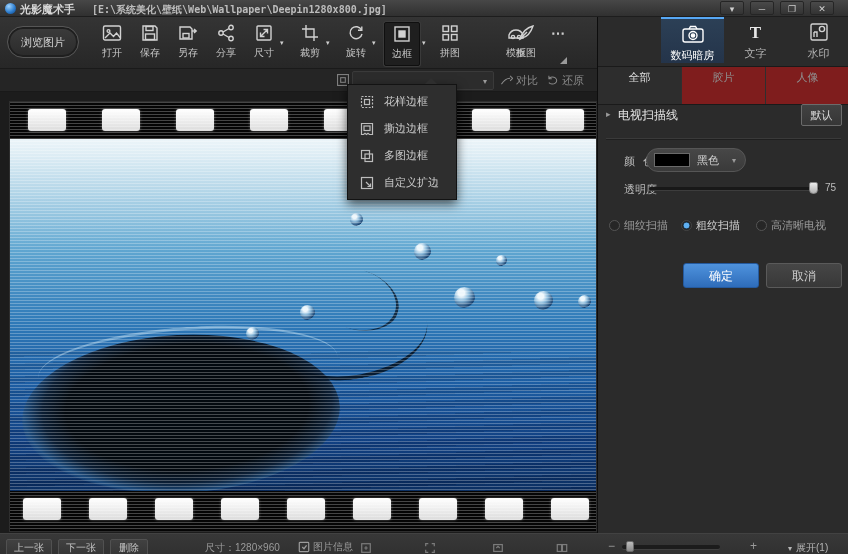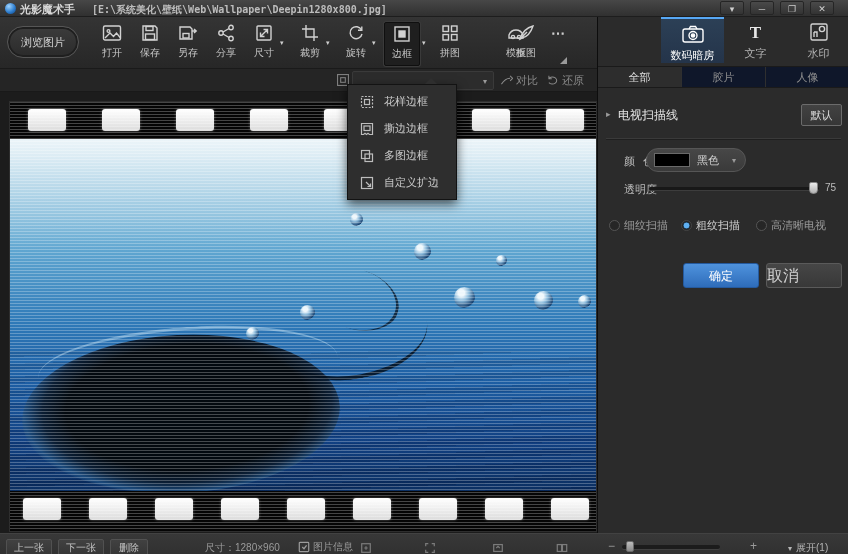--- a/index.html
+++ b/index.html
@@ -83,21 +83,21 @@
   #rightpanel { position:absolute; left:597px; top:17px; width:251px; height:516px;
     background:#2b2b2b; border-left:1px solid #0d0d0d; }
   .rtab { position:absolute; top:0; width:63px; height:46px; text-align:center; }
   .rtab .rticon { height:26px; padding-top:4px; display:flex; align-items:flex-end; justify-content:center; }
   .rtab .rtlabel { font-size:11px; color:#b5b5b5; margin-top:3px; }
   .rtab.selected { background:linear-gradient(#2c4056,#24344a); border-top:2px solid #57a8f5; }
   .rtab.selected .rtlabel { color:#ffffff; }
   #rtab-0{left:0;} #rtab-1{left:63px;} #rtab-2{left:126px;} #rtab-3{left:189px;}
   .tglyph { font-size:17px; font-weight:bold; color:#e8e8e8; font-family:"Liberation Serif", serif; }
 
-  #subtabs { position:absolute; left:0; top:49px; width:251px; height:22px; background:#0f172a;
+  #subtabs { position:absolute; left:0; top:49px; width:251px; height:39px; background:#7f1d1d;
     border-top:1px solid #1a1a1a; border-bottom:1px solid #1a1a1a; display:flex; }
   .subtab { flex:1; text-align:center; line-height:21px; font-size:11px; color:#8f8f8f;
     border-right:1px solid #2f2f2f; }
   .subtab:last-child { border-right:none; }
   .subtab.selected { background:#2d2d2d; color:#dedede; }
 
   #sect-header { position:absolute; left:0; top:87px; width:251px; height:24px; }
   #sect-arrow { position:absolute; left:8px; top:5px; font-size:9px; color:#9a9a9a; }
   #sect-title { position:absolute; left:20px; top:3px; font-size:12px; color:#e6e6e6; }
   #default-btn { position:absolute; left:203px; top:0px; width:41px; height:22px;
@@ -130,21 +130,21 @@
     border:1px solid #555; vertical-align:-2px; margin-right:4px; }
   .radio-group.selected .rdot { background:radial-gradient(circle, #5fb0f2 0 42%, #1c3a55 50%, #262626 60%); border-color:#444; }
   .rlabel { font-size:11px; color:#9a9a9a; }
   .radio-group.selected .rlabel { color:#d2d2d2; }
 
   #confirm-btn { position:absolute; left:85px; top:246px; width:76px; height:25px;
     background:linear-gradient(#4f93dd,#2e6cba); border:1px solid #255a9e; border-radius:3px;
     color:#fff; font-size:12px; text-align:center; line-height:24px; }
   #cancel-btn { position:absolute; left:168px; top:246px; width:76px; height:25px;
     background:linear-gradient(#464646,#383838); border:1px solid #5a5a5a; border-radius:3px;
-    color:#cfcfcf; font-size:16px; line-height:24px; }
+    color:#cfcfcf; font-size:12px; text-align:center; line-height:24px; }
 
   
   #bottombar { position:absolute; left:0; top:533px; width:848px; height:37px;
     background:linear-gradient(#383838,#2b2b2b); border-top:1px solid #424242; overflow:hidden; }
   .bbtn { position:absolute; top:5px; height:18px; background:linear-gradient(#414141,#353535);
     border:1px solid #515151; border-radius:2px; color:#c2c2c2; font-size:10px; text-align:center; line-height:16px; }
   #prev-btn{ left:6px; width:46px; } #next-btn{ left:58px; width:46px; } #delete-btn{ left:110px; width:38px; }
   #size-text { position:absolute; left:205px; top:7px; font-size:10px; color:#9c9c9c; }
   #info-group { position:absolute; left:298px; top:6px; color:#9c9c9c; font-size:10px; }
   #info-group svg { vertical-align:-3px; margin-right:3px; }

